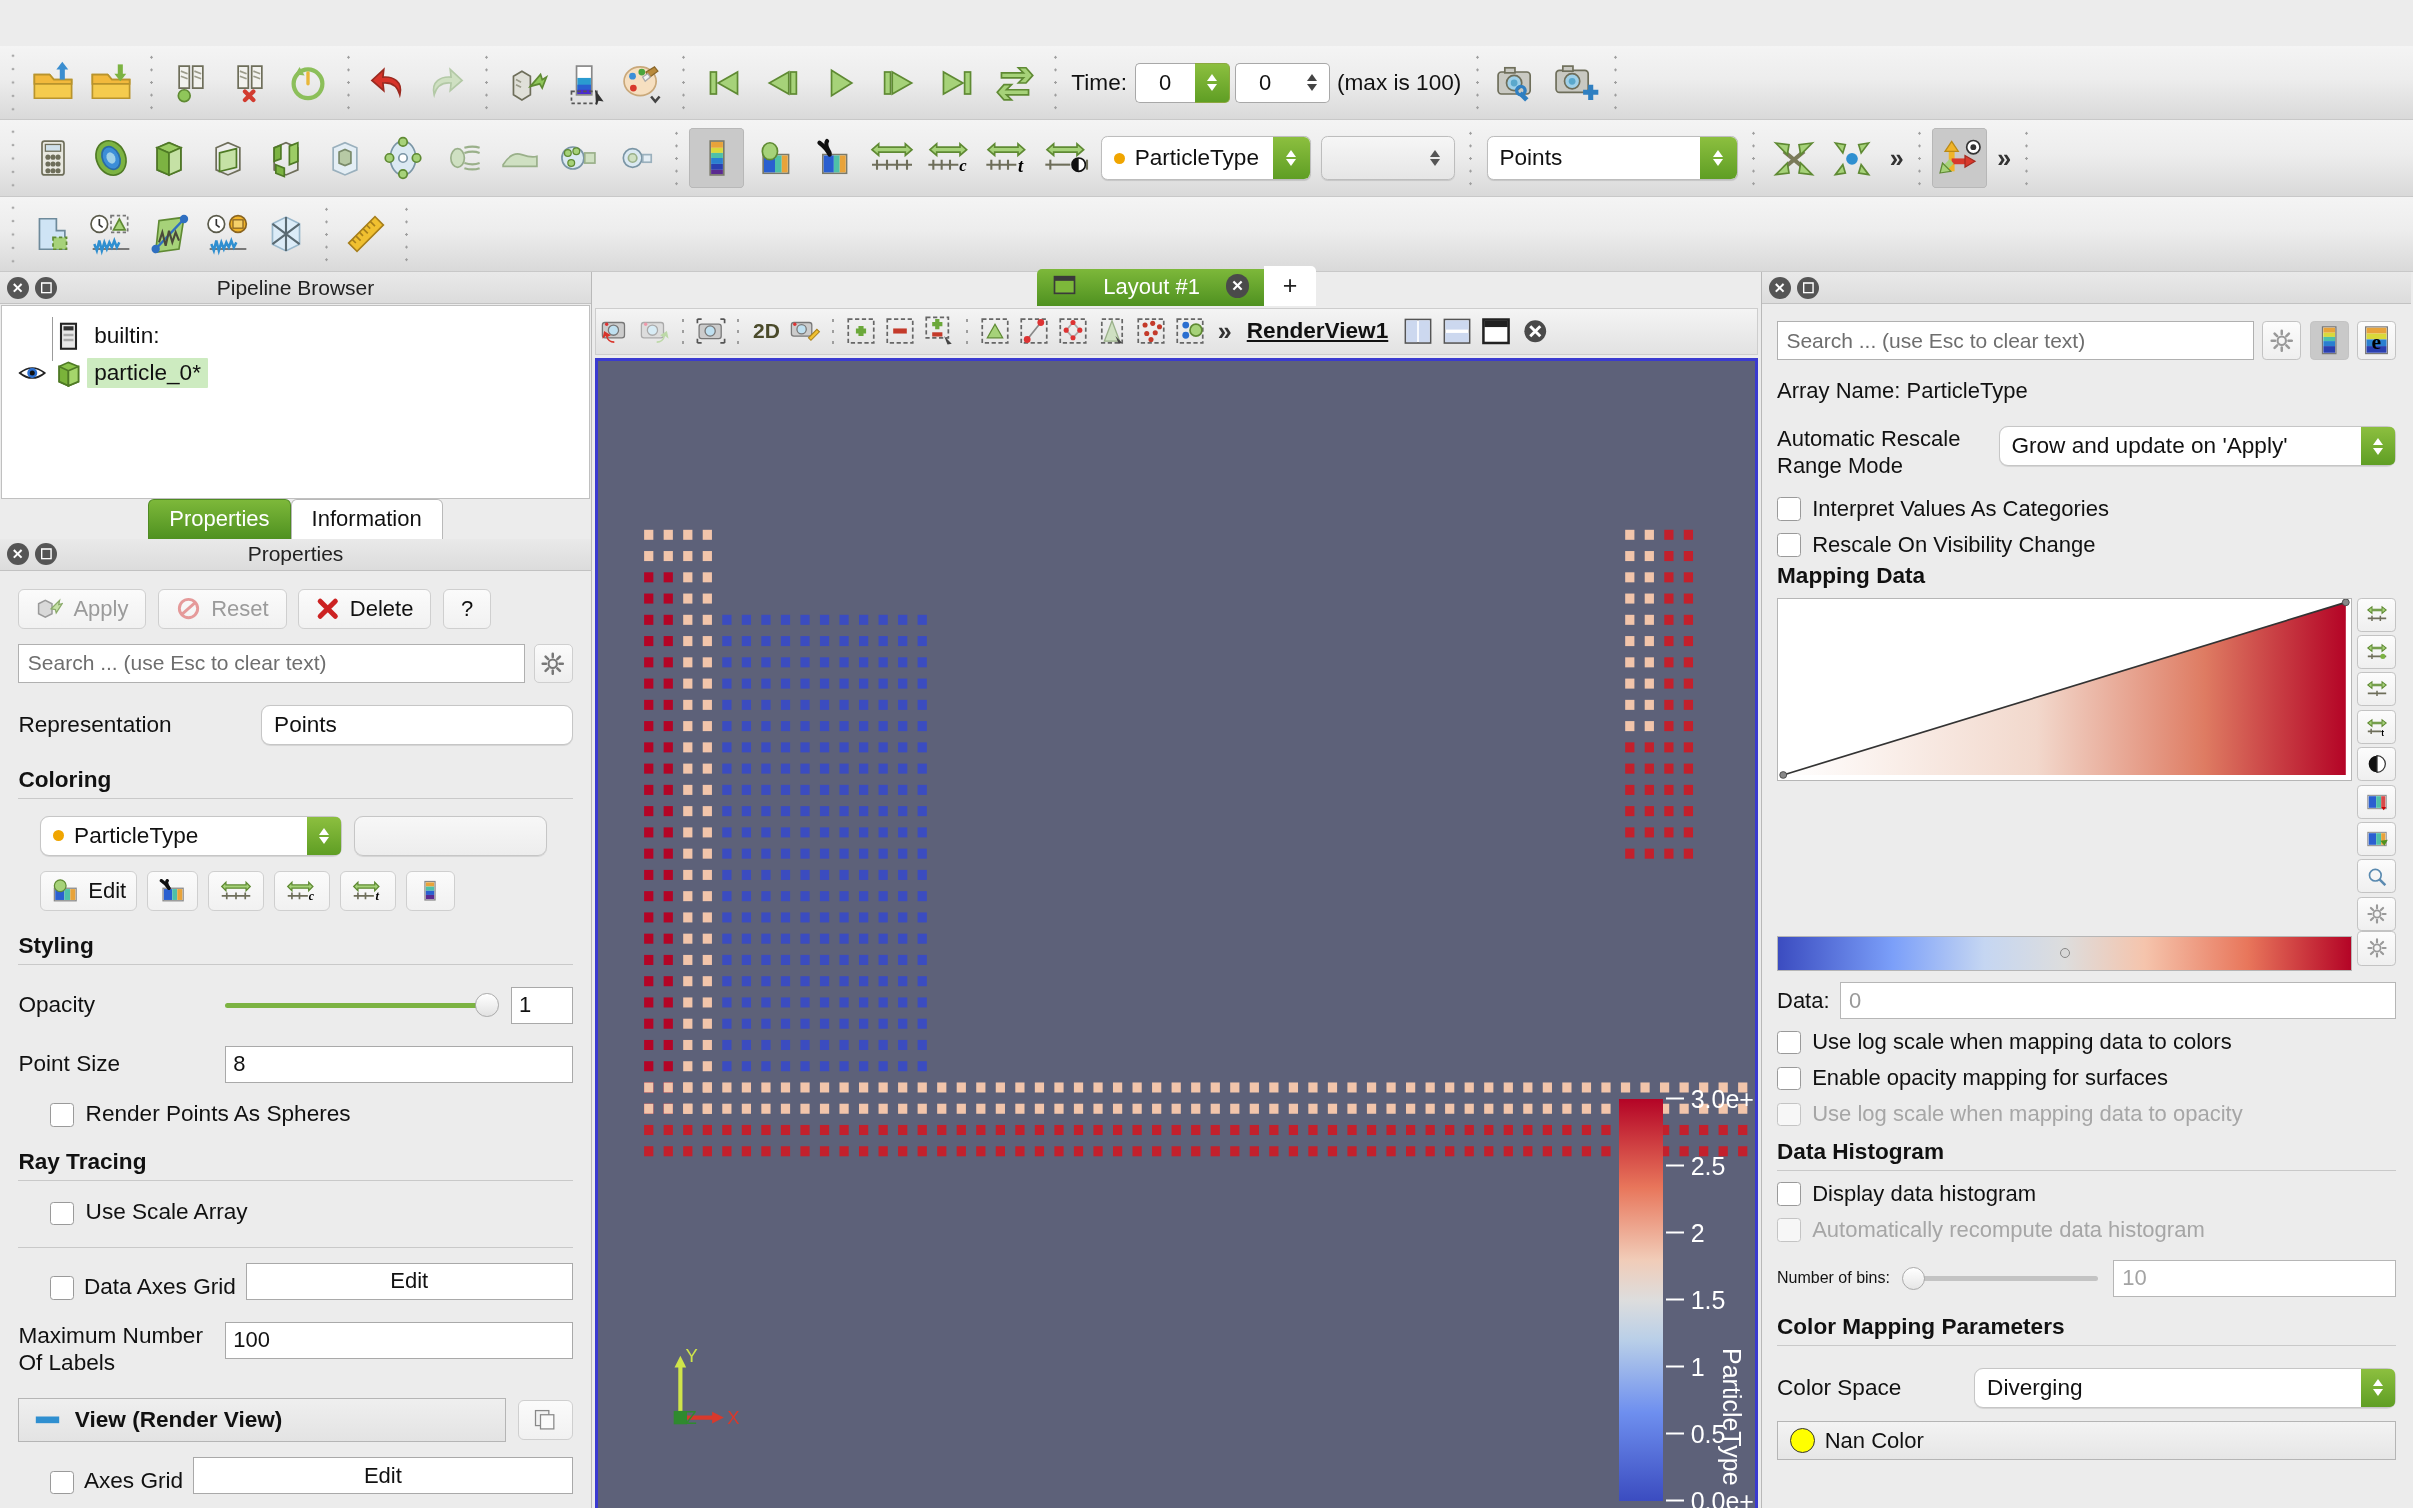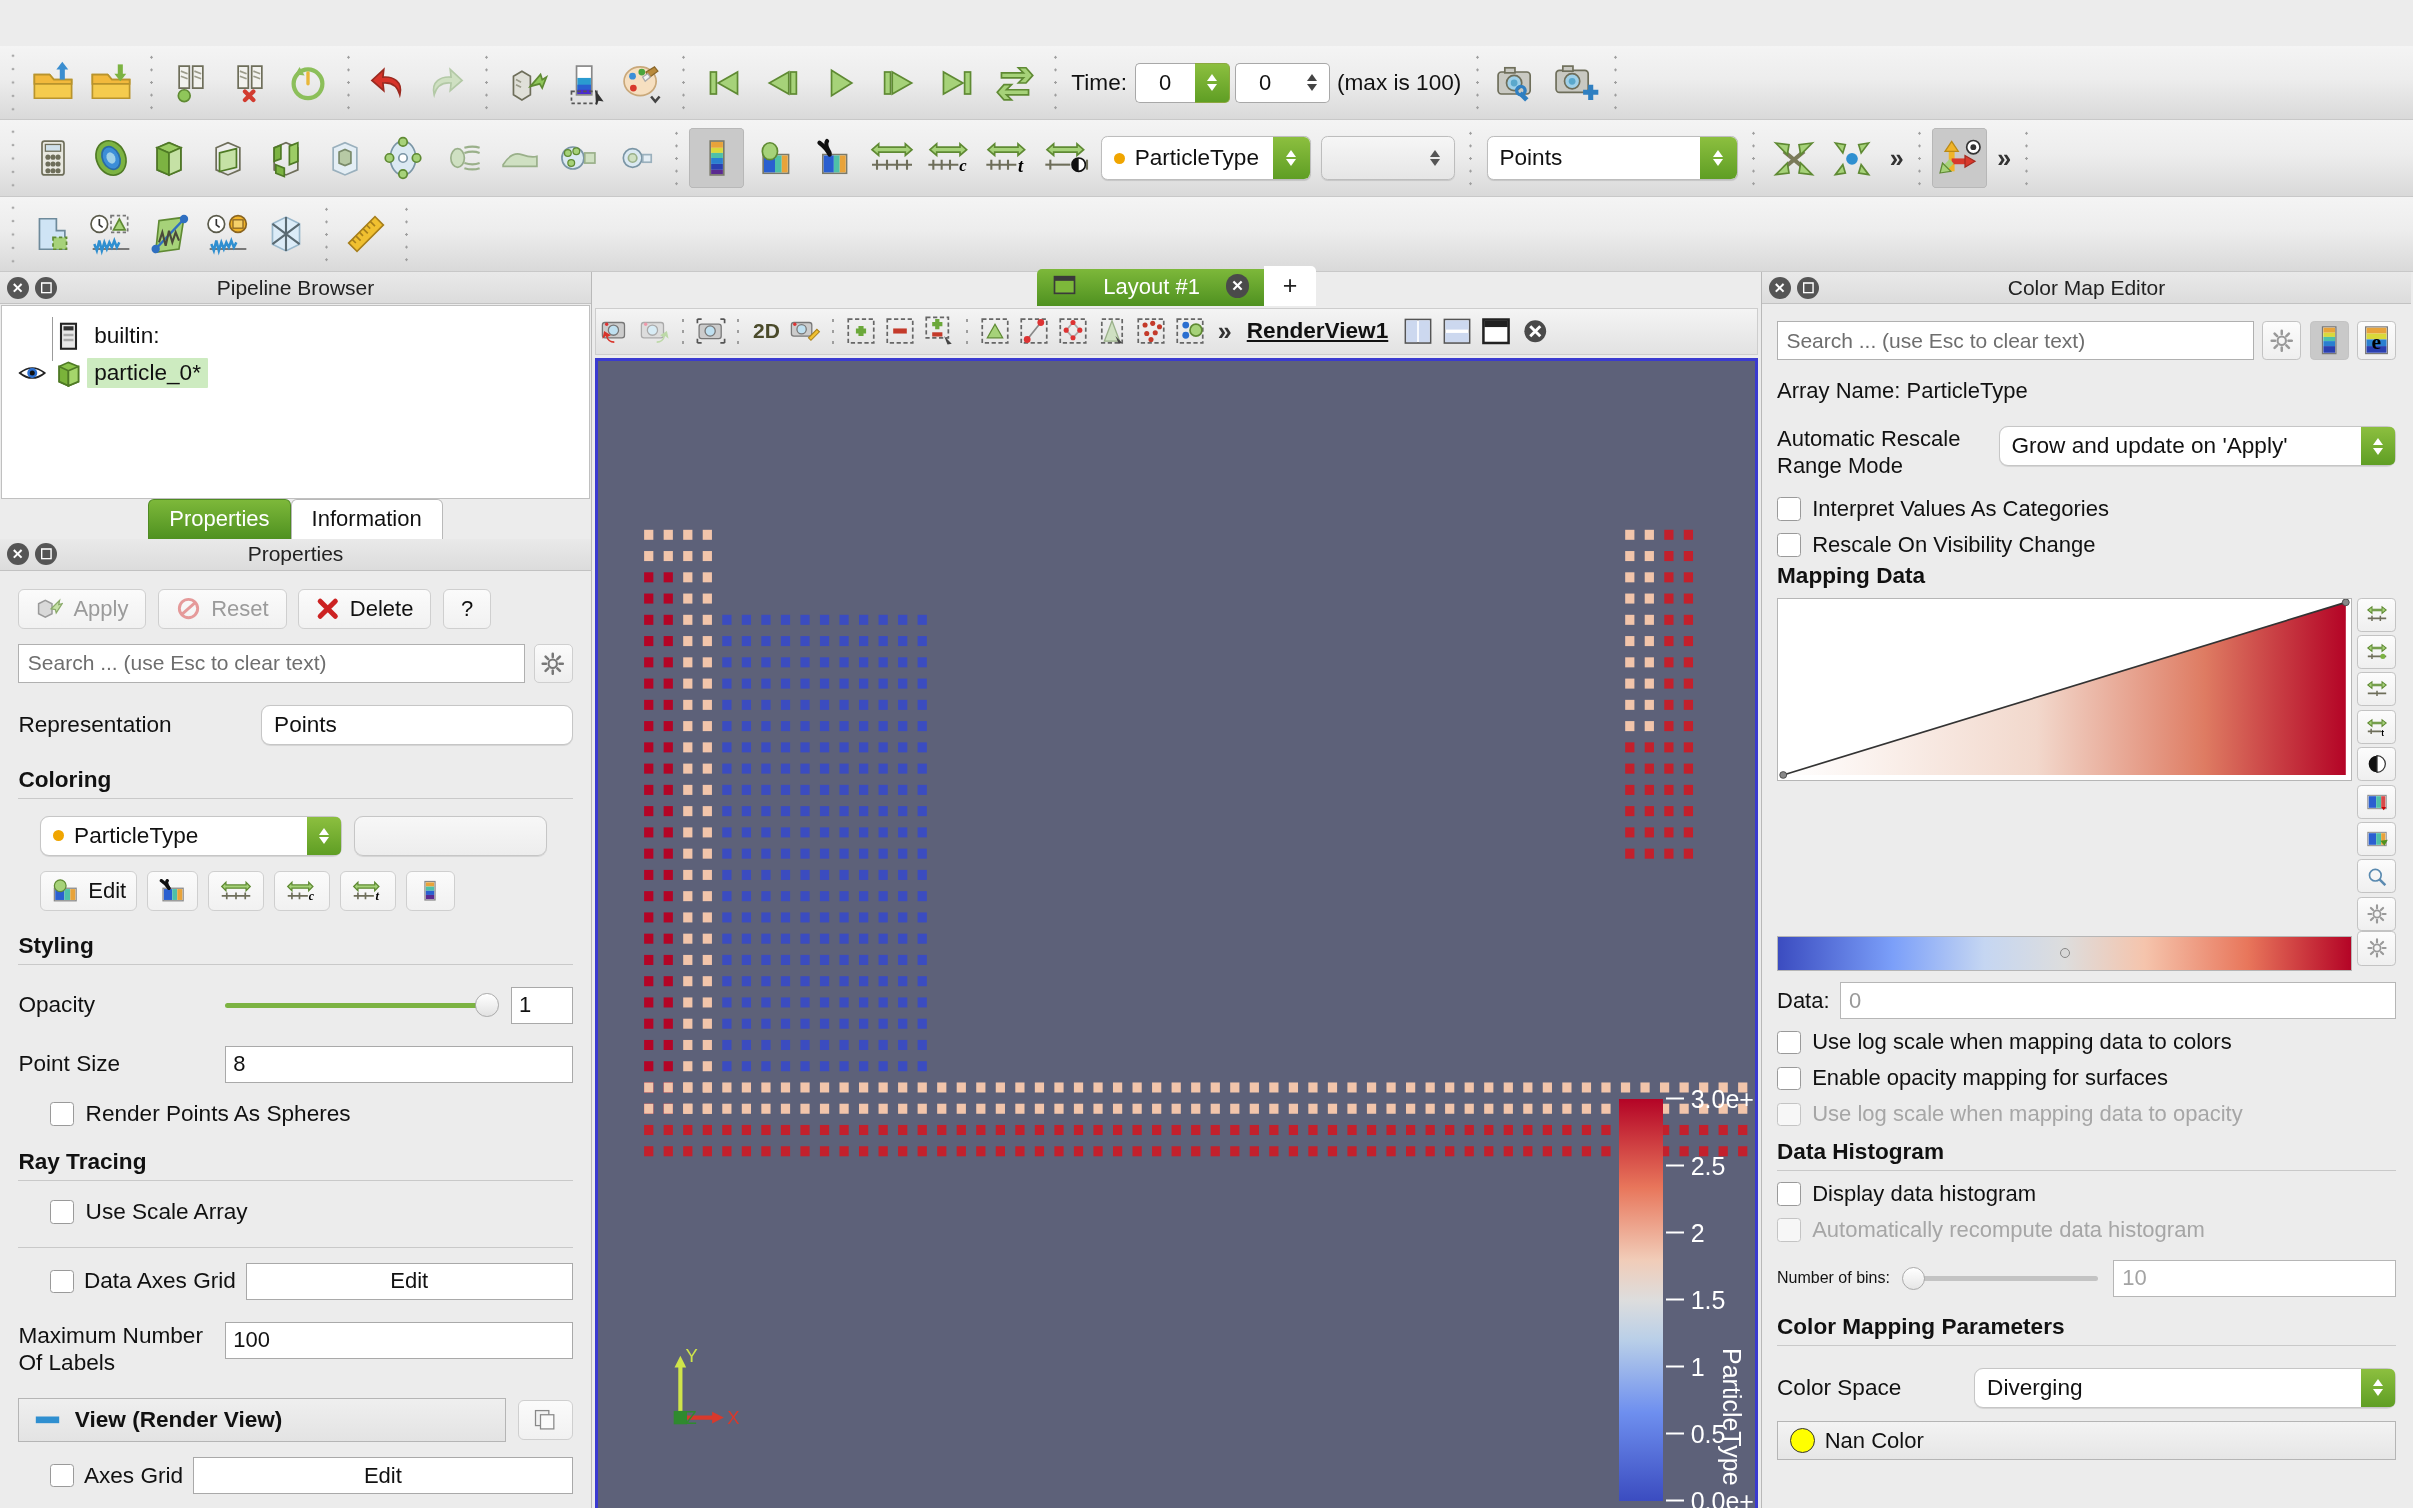--- a/index.html
+++ b/index.html
@@ -149,21 +149,21 @@
     font-size: 22px; padding: 0 7.5px; display: flex; align-items: center; color:#111;
   }
   .combo2 {
     display: flex; align-items: stretch; height: 40px; border-radius: 9px;
     background: #fff; border: 0.8px solid #c6c6c6; box-shadow: 0 0.8px 0.8px rgba(0,0,0,.1);
   }
   .combo2 .val { flex:1; display:flex; align-items:center; gap:10px; padding:0 11.7px; font-size: 22.6px; }
   .combo2 .drop { width: 34px; border-radius: 0 5px 5px 0; background: linear-gradient(#8cbf3f,#5f9e24);
     display:flex;flex-direction:column;align-items:center;justify-content:center;gap:2.5px; }
   .cbox { width: 23.5px; height: 23.5px; border: 0.8px solid #9a9a9a; background: #fff; border-radius: 3.4px; flex: none; }
-  .check-row { display: flex; align-items: center; gap: 11.7px; margin-top: 18.4px; padding-left: 32px; }
+  .check-row { display: flex; align-items: flex-end; gap: 11.7px; margin-top: 18.4px; padding-left: 32px; }
   .check-row .t { font-size: 22.6px; }
   .slider { flex: 1; height: 5px; background: #7cb342; border-radius: 2.5px; position: relative; }
   .slider .knob { position: absolute; right: -1.7px; top: -9.2px; width: 23.5px; height: 23.5px; border-radius: 50%;
     background: linear-gradient(#fff,#e2e2e2); border: 0.8px solid #aaa; }
   .btn-sm {
     height: 40px; min-width: 49px; padding: 0 10px; border: 0.8px solid #cfcfcf; border-radius: 5.9px;
     background: linear-gradient(#fbfbfb,#f1f1f1); display: flex; align-items: center; justify-content: center; gap: 8.4px;
     font-size: 22px; color: #111;
   }
   .grpbtn {
@@ -1775,21 +1775,20 @@
           </div>
       </div>
       <div class="sb-title">ParticleType</div>
     </div>
   </div>
 
   <div class="right-col">
     <div class="panel-title">
       <div class="pt-btn">✕</div>
       <div class="pt-btn">☐</div>
-      <div class="tt">Color Map Editor</div>
     </div>
 
     <div class="cme-body">
       <div class="cme-srch">
         <div class="inp">Search ... (use Esc to clear text)</div>
         <div class="sq-btn">
           <svg width="23.5" height="23.5" viewBox="0 0 28 28">
               <circle cx="14" cy="14" r="5" fill="none" stroke="#999" stroke-width="2.5"></circle>
               <g stroke="#999" stroke-width="3" stroke-linecap="round">
                 <path d="M14 2v4M14 22v4M2 14h4M22 14h4M5.5 5.5l3 3M19.5 19.5l3 3M22.5 5.5l-3 3M8.5 19.5l-3 3"></path>

